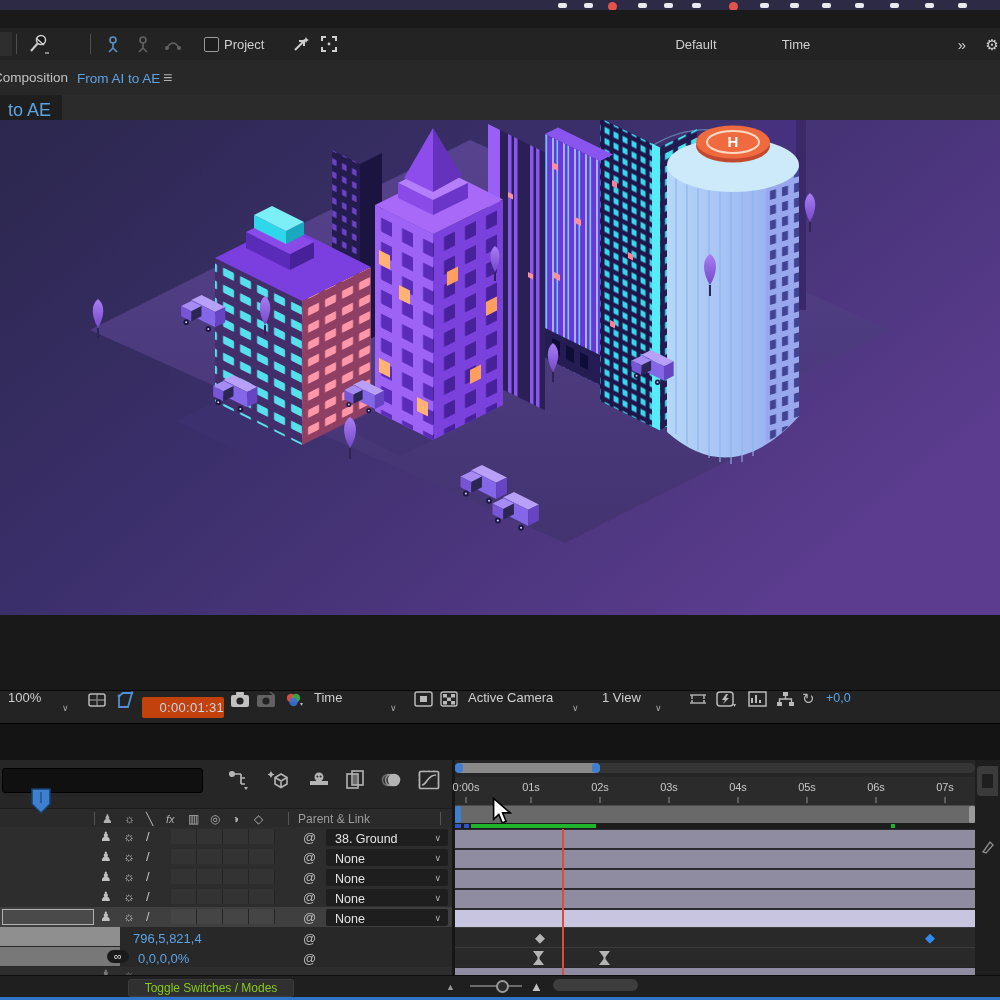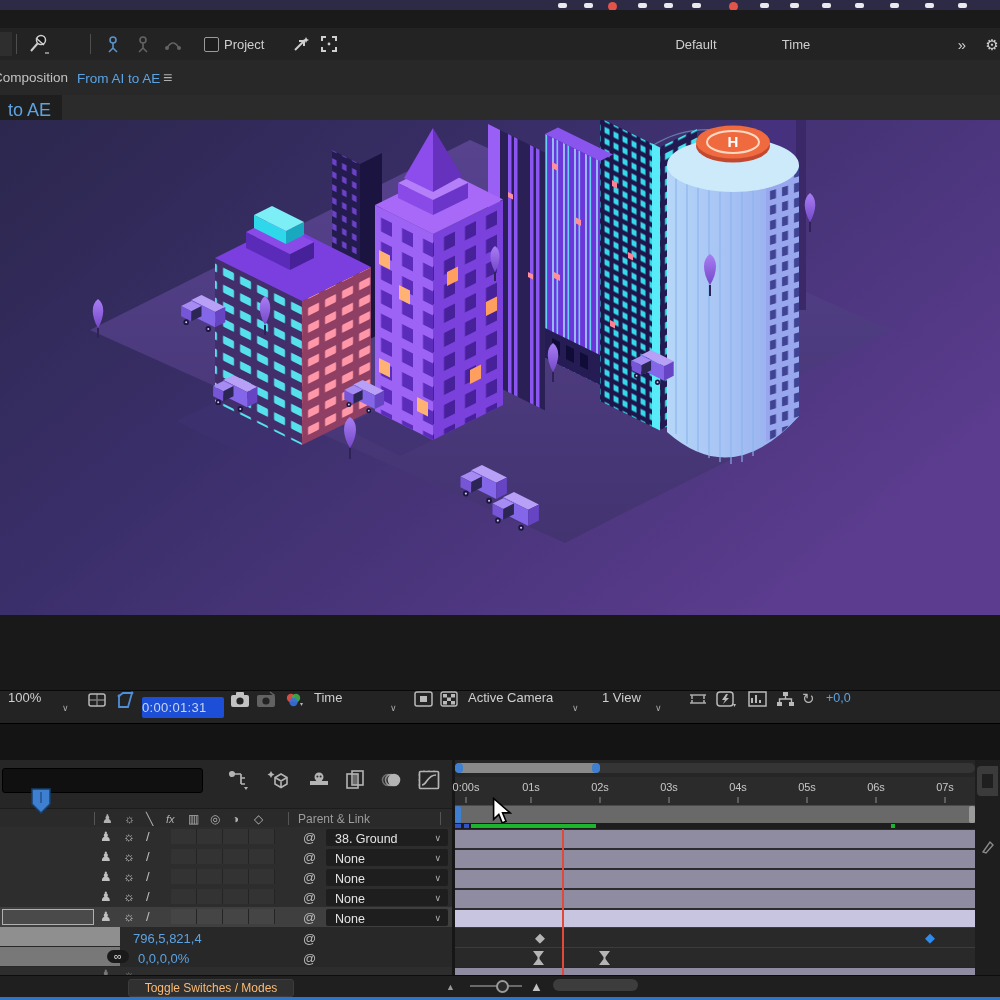--- a/index.html
+++ b/index.html
@@ -26,22 +26,22 @@
   
   #comp-header{left:0;top:60px;width:1000px;height:35px;background:#282828;border-bottom:1px solid #181818;}
   #tab-strip{left:0;top:95px;width:1000px;height:25px;background:#2b2b2b;border-bottom:1px solid #141414;}
   #comp-tab{position:absolute;left:0;top:0;width:62px;height:25px;background:#1e1e1e;}
   
   #viewer{left:0;top:120px;width:1000px;height:495px;background:#34295e;}
   #pasteboard{left:0;top:615px;width:1000px;height:75px;background:#191919;}
   
   #vctrl{left:0;top:690px;width:1000px;height:33px;background:#232323;border-top:1px solid #090909;border-bottom:1px solid #090909;}
   .vc{position:absolute;top:0;height:33px;display:flex;align-items:flex-start;}
-  #timecode-box{position:absolute;left:142px;top:6px;width:82px;height:21px;background:#1d4ed8;border-radius:2px;
-     display:flex;align-items:center;justify-content:flex-start;}
+  #timecode-box{position:absolute;left:142px;top:6px;width:82px;height:21px;background:#c2410c;border-radius:2px;
+     display:flex;align-items:center;justify-content:flex-end;}
   #timecode-box span{font-size:13px;color:#c9d7e8;letter-spacing:.3px;}
   
   #gap{left:0;top:723px;width:1000px;height:37px;background:#141414;border-top:1px solid #000;}
   
   #timeline{left:0;top:760px;width:1000px;height:215px;background:#262626;}
   #tl-search{position:absolute;left:2px;top:8px;width:201px;height:25px;background:#101010;
      border:1px solid #000;border-radius:3px;color:#ccc;font-size:12px;padding:0 6px;box-sizing:border-box;outline:none;}
   .mbtn{position:absolute;top:7px;width:26px;height:26px;display:flex;align-items:center;justify-content:center;}
   #col-header{position:absolute;left:0;top:48px;width:452px;height:19px;background:#2a2a2a;
      border-top:1px solid #1c1c1c;border-bottom:1px solid #1c1c1c;}
@@ -71,21 +71,21 @@
   #tracks{position:absolute;left:455px;top:69px;width:520px;height:106px;background:#2b2b30;overflow:hidden;}
   .bar{position:absolute;left:0;width:520px;height:18px;background:#8f8ca2;}
   .bar.sel{background:#c8c5e0;}
   #kfarea{position:absolute;left:455px;top:167px;width:520px;height:40px;background:#292929;}
   .kfline{position:absolute;left:0;width:520px;height:1px;background:#3c3c3c;}
   #right-strip{position:absolute;left:975px;top:0;width:25px;height:215px;background:#1e1e1e;}
   
   #bottombar{left:0;top:975px;width:1000px;height:22px;background:#1f1f1f;border-top:1px solid #0d0d0d;}
   #toggle-btn{position:absolute;left:128px;top:3px;width:164px;height:16px;background:#303030;border:1px solid #3c3c3c;
      border-radius:3px;display:flex;align-items:center;justify-content:center;}
-  #toggle-btn span{font-size:12px;color:#fdba74;}
+  #toggle-btn span{font-size:12px;color:#84cc16;}
   #bluebar{left:0;top:997px;width:1000px;height:3px;background:#2e74c8;}
   #tooltip{position:absolute;left:497px;top:829px;height:21px;background:#75787f;border:1px solid #43454a;
      border-radius:2px;display:flex;align-items:center;padding:0 13px;z-index:40;}
   #tooltip span{font-size:13px;color:#1e2023;white-space:nowrap;}
 </style>
 </head>
 <body>
 
 <div id="root">
 

